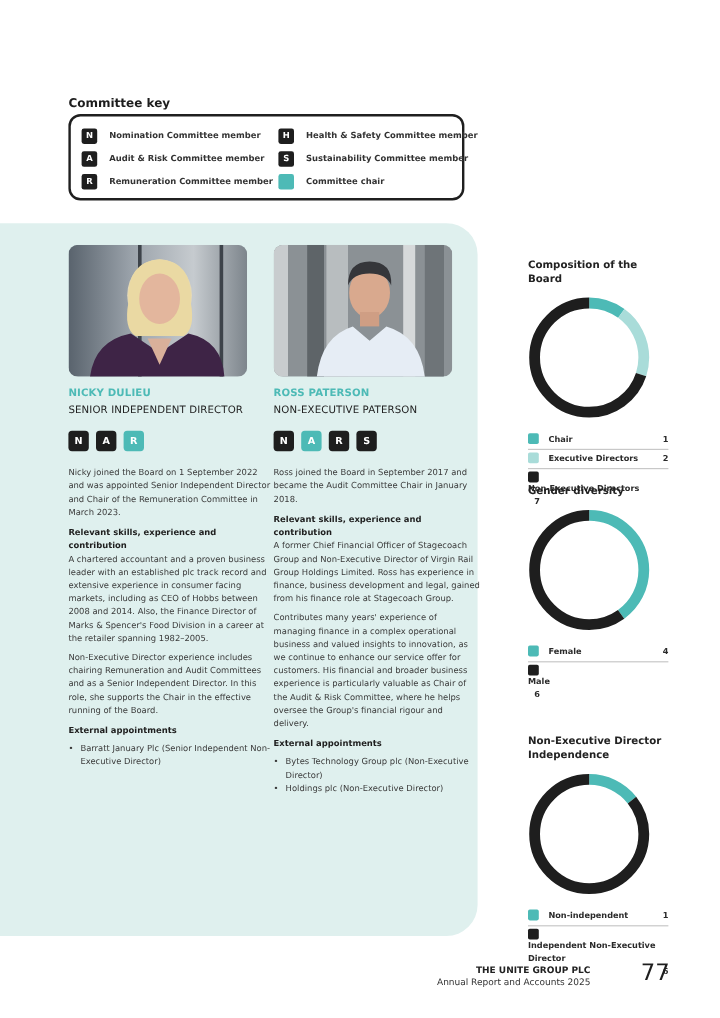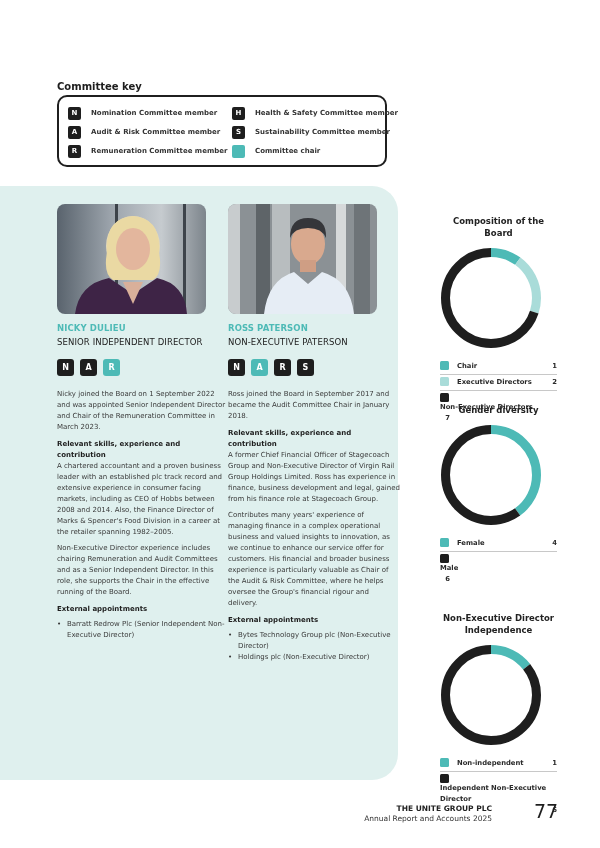--- a/index.html
+++ b/index.html
@@ -30,21 +30,21 @@
     .bio { font-size: 7px; line-height: 11px; color: #3a3a3a; }
     .bio p { margin-top: 5px; }
     .bio p.first { margin-top: 13px; }
     .bio h4 { font-size: 7px; font-weight: bold; color: #1e1e1e; margin-top: 6px; }
     .bio ul { list-style: none; margin-top: 4px; }
     .bio li { position: relative; padding-left: 10px; }
     .bio li::before { content: "•"; position: absolute; left: 0; top: 0; }
 
     
     .chart { position: absolute; left: 440px; width: 117px; }
-    .chart-title { font-size: 8.5px; font-weight: bold; color: #222; line-height: 12px; text-align: center; }
+    .chart-title { font-size: 8.5px; font-weight: bold; color: #222; line-height: 12px; }
     .donut { display: block; margin-top: 8px; margin-left: 0; }
     .legend { margin-top: 10px; }
     .leg-row { display: flex; align-items: flex-start; font-size: 6.8px; font-weight: bold; color: #2a2a2a; padding: 2px 0; border-bottom: 1px solid #c8c8c8; }
     .leg-row:last-child { border-bottom: none; flex-direction: column; }
     .swatch { width: 9px; height: 9px; border-radius: 1.5px; margin-right: 8px; flex: 0 0 9px; }
     .leg-label { flex: 1; line-height: 11px; }
     .leg-val { width: 10px; text-align: right; line-height: 11px; }
     .leg-val.bottom { align-self: flex-end; }
 
     
@@ -129,21 +129,21 @@
     <span class="badge">A</span>
     <span class="badge chair">R</span>
   </div>
   <div class="bio">
     <p class="first">Nicky joined the Board on 1 September 2022 and was appointed Senior Independent Director and Chair of the Remuneration Committee in March 2023.</p>
     <h4>Relevant skills, experience and contribution</h4>
     <div>A chartered accountant and a proven business leader with an established plc track record and extensive experience in consumer facing markets, including as CEO of Hobbs between 2008 and 2014. Also, the Finance Director of Marks &amp; Spencer's Food Division in a career at the retailer spanning 1982–2005.</div>
     <p>Non-Executive Director experience includes chairing Remuneration and Audit Committees and as a Senior Independent Director. In this role, she supports the Chair in the effective running of the Board.</p>
     <h4>External appointments</h4>
     <ul>
-      <li>Barratt Redrow Plc (Senior Independent Non-Executive Director)</li>
+      <li>Barratt January Plc (Senior Independent Non-Executive Director)</li>
     </ul>
   </div>
 </div>
 
 <div class="col" style="left:228px; top:323px;">
   <div class="name">ROSS PATERSON</div>
   <div class="role">NON-EXECUTIVE PATERSON</div>
   <div class="badges">
     <span class="badge">N</span>
     <span class="badge chair">A</span>

